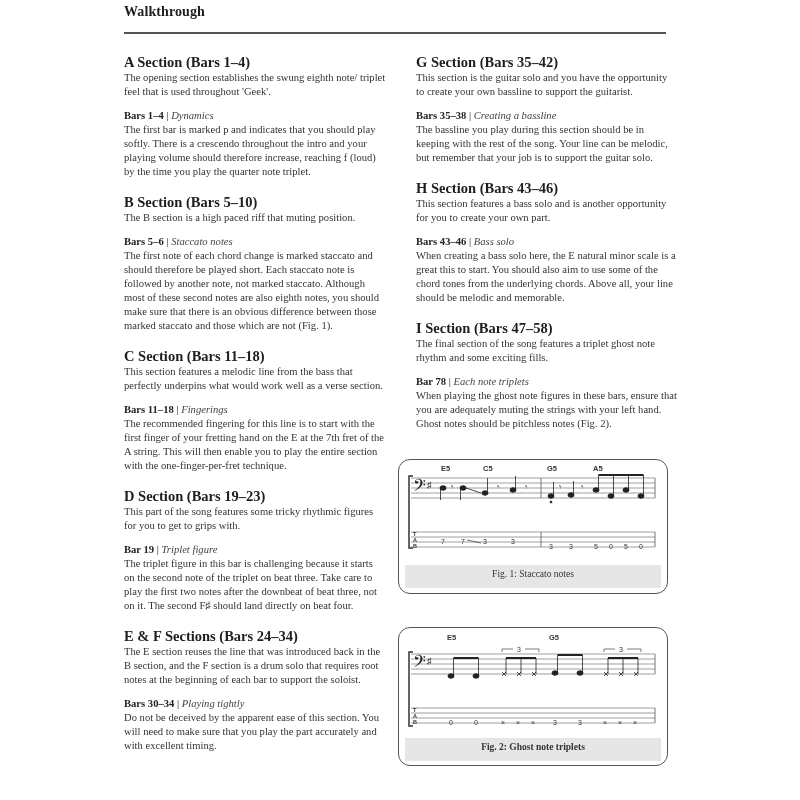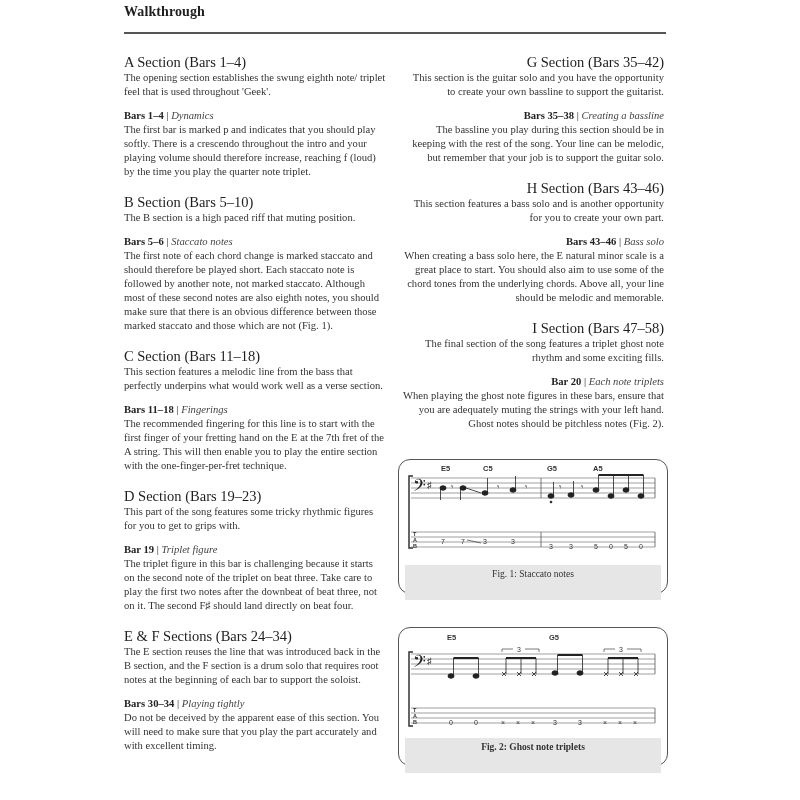--- a/index.html
+++ b/index.html
@@ -2,33 +2,33 @@
 <html><head>
 <meta charset="utf-8">
 <style>
   html, body { margin:0; padding:0; background:#ffffff; }
   body { width:800px; height:800px; position:relative; overflow:hidden;
          font-family:"Liberation Serif", "DejaVu Serif", serif; color:#2a2a2a; }
   .page-title { position:absolute; left:124px; top:4px; font-size:14px; font-weight:bold; color:#1e1e1e; letter-spacing:0.1px; }
   .rule { position:absolute; left:124px; top:32px; width:542px; height:0; border-top:2px solid #555; }
   .col { position:absolute; top:54px; width:262px; }
   .col.left { left:124px; }
-  .col.right { left:402px;text-align:right; }
+  .col.right { left:416px; }
   .section { margin-bottom:15px; }
-  .sec-h { font-size:14.5px; font-weight:normal; color:#1e1e1e; line-height:16px; margin:0 0 1px 0; }
+  .sec-h { font-size:14.5px; font-weight:bold; color:#1e1e1e; line-height:16px; margin:0 0 1px 0; }
   .p { font-size:10.6px; line-height:14px; margin:0; color:#333; }
   .sub { margin-top:10px; }
   .sub-h { font-size:10.6px; line-height:14px; color:#222; }
   .sub-h b { font-weight:bold; }
   .sub-h i { font-style:italic; color:#444; }
   .fig { position:absolute; left:398px; width:268px; border:1.5px solid #555; border-radius:12px; background:#fff; }
   .fig1 { top:459px; height:133px; }
   .fig2 { top:627px; height:137px; }
   .fig svg { position:absolute; left:0; top:0; }
-  .caption { position:absolute; left:6px; right:6px; height:35px; background:#e6e6e6; text-align:center;
+  .caption { position:absolute; left:6px; right:6px; height:23px; background:#e6e6e6; text-align:center;
              font-size:9.5px; line-height:19px; color:#333; }
   .fig1 .caption { top:105px; }
   .fig2 .caption { top:110px;font-weight:bold; }
   .chord { font-family:"Liberation Sans", sans-serif; font-size:7.5px; font-weight:bold; fill:#333; }
   .tabnum { font-family:"Liberation Sans", sans-serif; font-size:7px; fill:#333; }
 </style>
 </head>
 <body>
 
 <div class="page-title">Walkthrough</div>
@@ -84,28 +84,28 @@
     <div class="sub">
       <div class="sub-h"><b>Bars 35–38</b> | <i>Creating a bassline</i></div>
       <p class="p">The bassline you play during this section should be in keeping with the rest of the song. Your line can be melodic, but remember that your job is to support the guitar solo.</p>
     </div>
   </div>
   <div class="section">
     <div class="sec-h">H Section (Bars 43–46)</div>
     <p class="p">This section features a bass solo and is another opportunity for you to create your own part.</p>
     <div class="sub">
       <div class="sub-h"><b>Bars 43–46</b> | <i>Bass solo</i></div>
-      <p class="p">When creating a bass solo here, the E natural minor scale is a great place to start. You should also aim to use some of the chord tones from the underlying chords. Above all, your line should be melodic and memorable.</p>
+      <p class="p">When creating a bass solo here, the E natural minor scale is a great this to start. You should also aim to use some of the chord tones from the underlying chords. Above all, your line should be melodic and memorable.</p>
     </div>
   </div>
   <div class="section">
     <div class="sec-h">I Section (Bars 47–58)</div>
     <p class="p">The final section of the song features a triplet ghost note rhythm and some exciting fills.</p>
     <div class="sub">
-      <div class="sub-h"><b>Bar 20</b> | <i>Each note triplets</i></div>
+      <div class="sub-h"><b>Bar 78</b> | <i>Each note triplets</i></div>
       <p class="p">When playing the ghost note figures in these bars, ensure that you are adequately muting the strings with your left hand. Ghost notes should be pitchless notes (Fig. 2).</p>
     </div>
   </div>
 </div>
 
 <div class="fig fig1">
   <svg width="268" height="105">
 
     <path d="M14 16 L10 16 L10 88 L14 88" stroke="#333" stroke-width="1.5" fill="none"></path>
 

